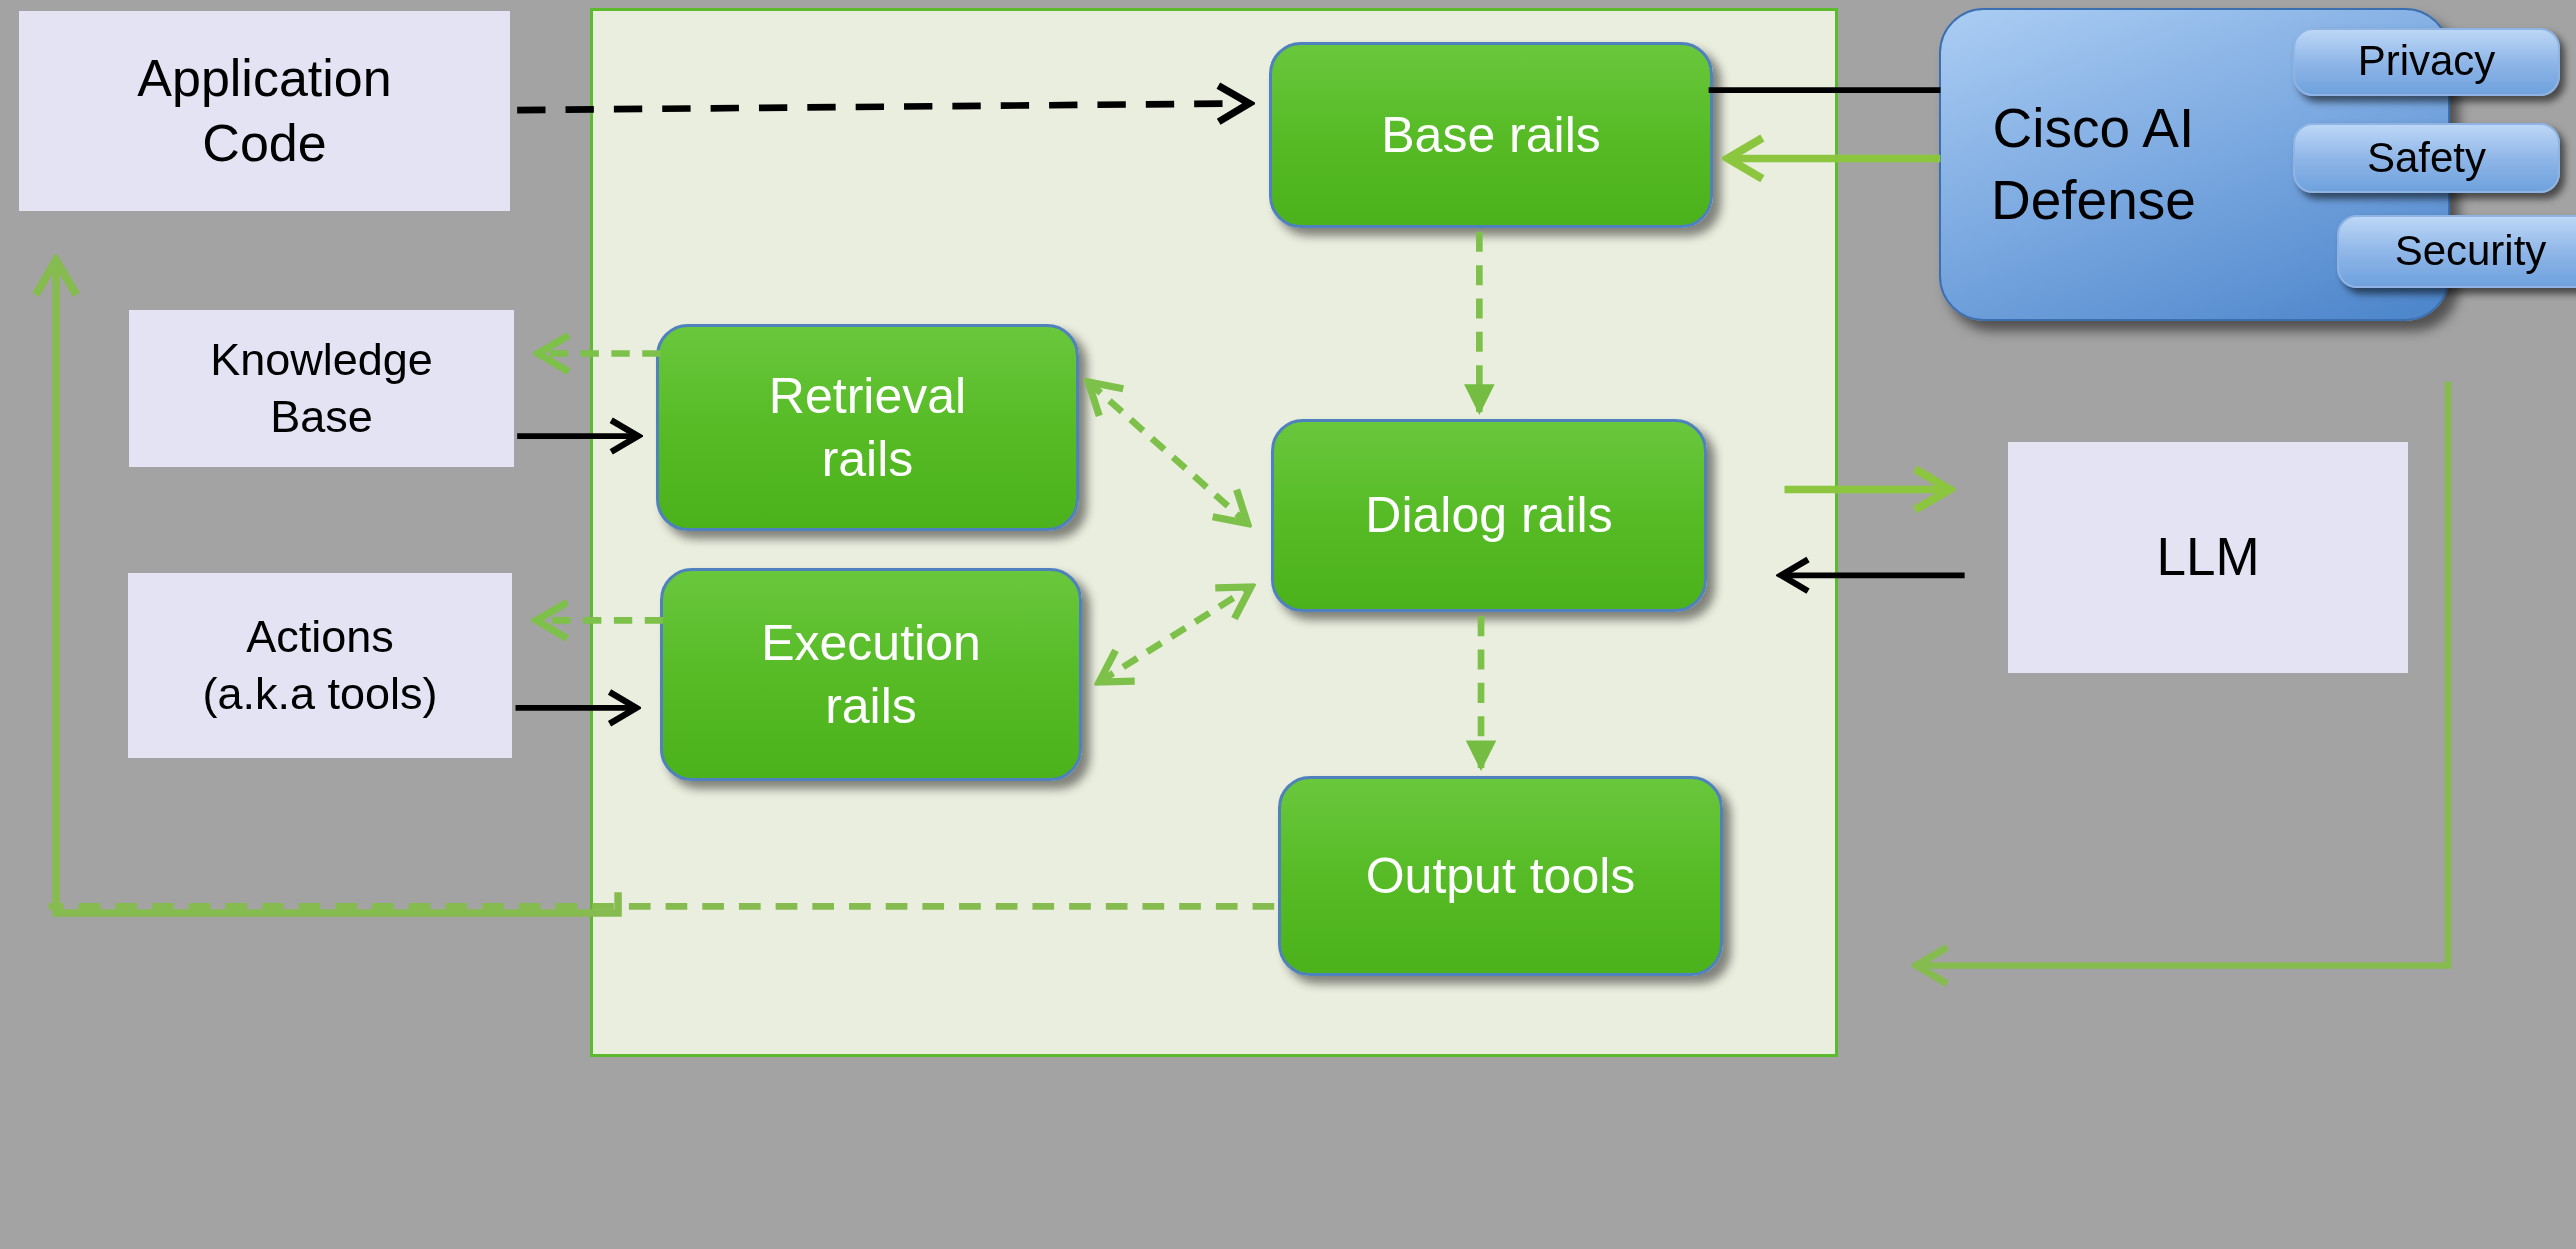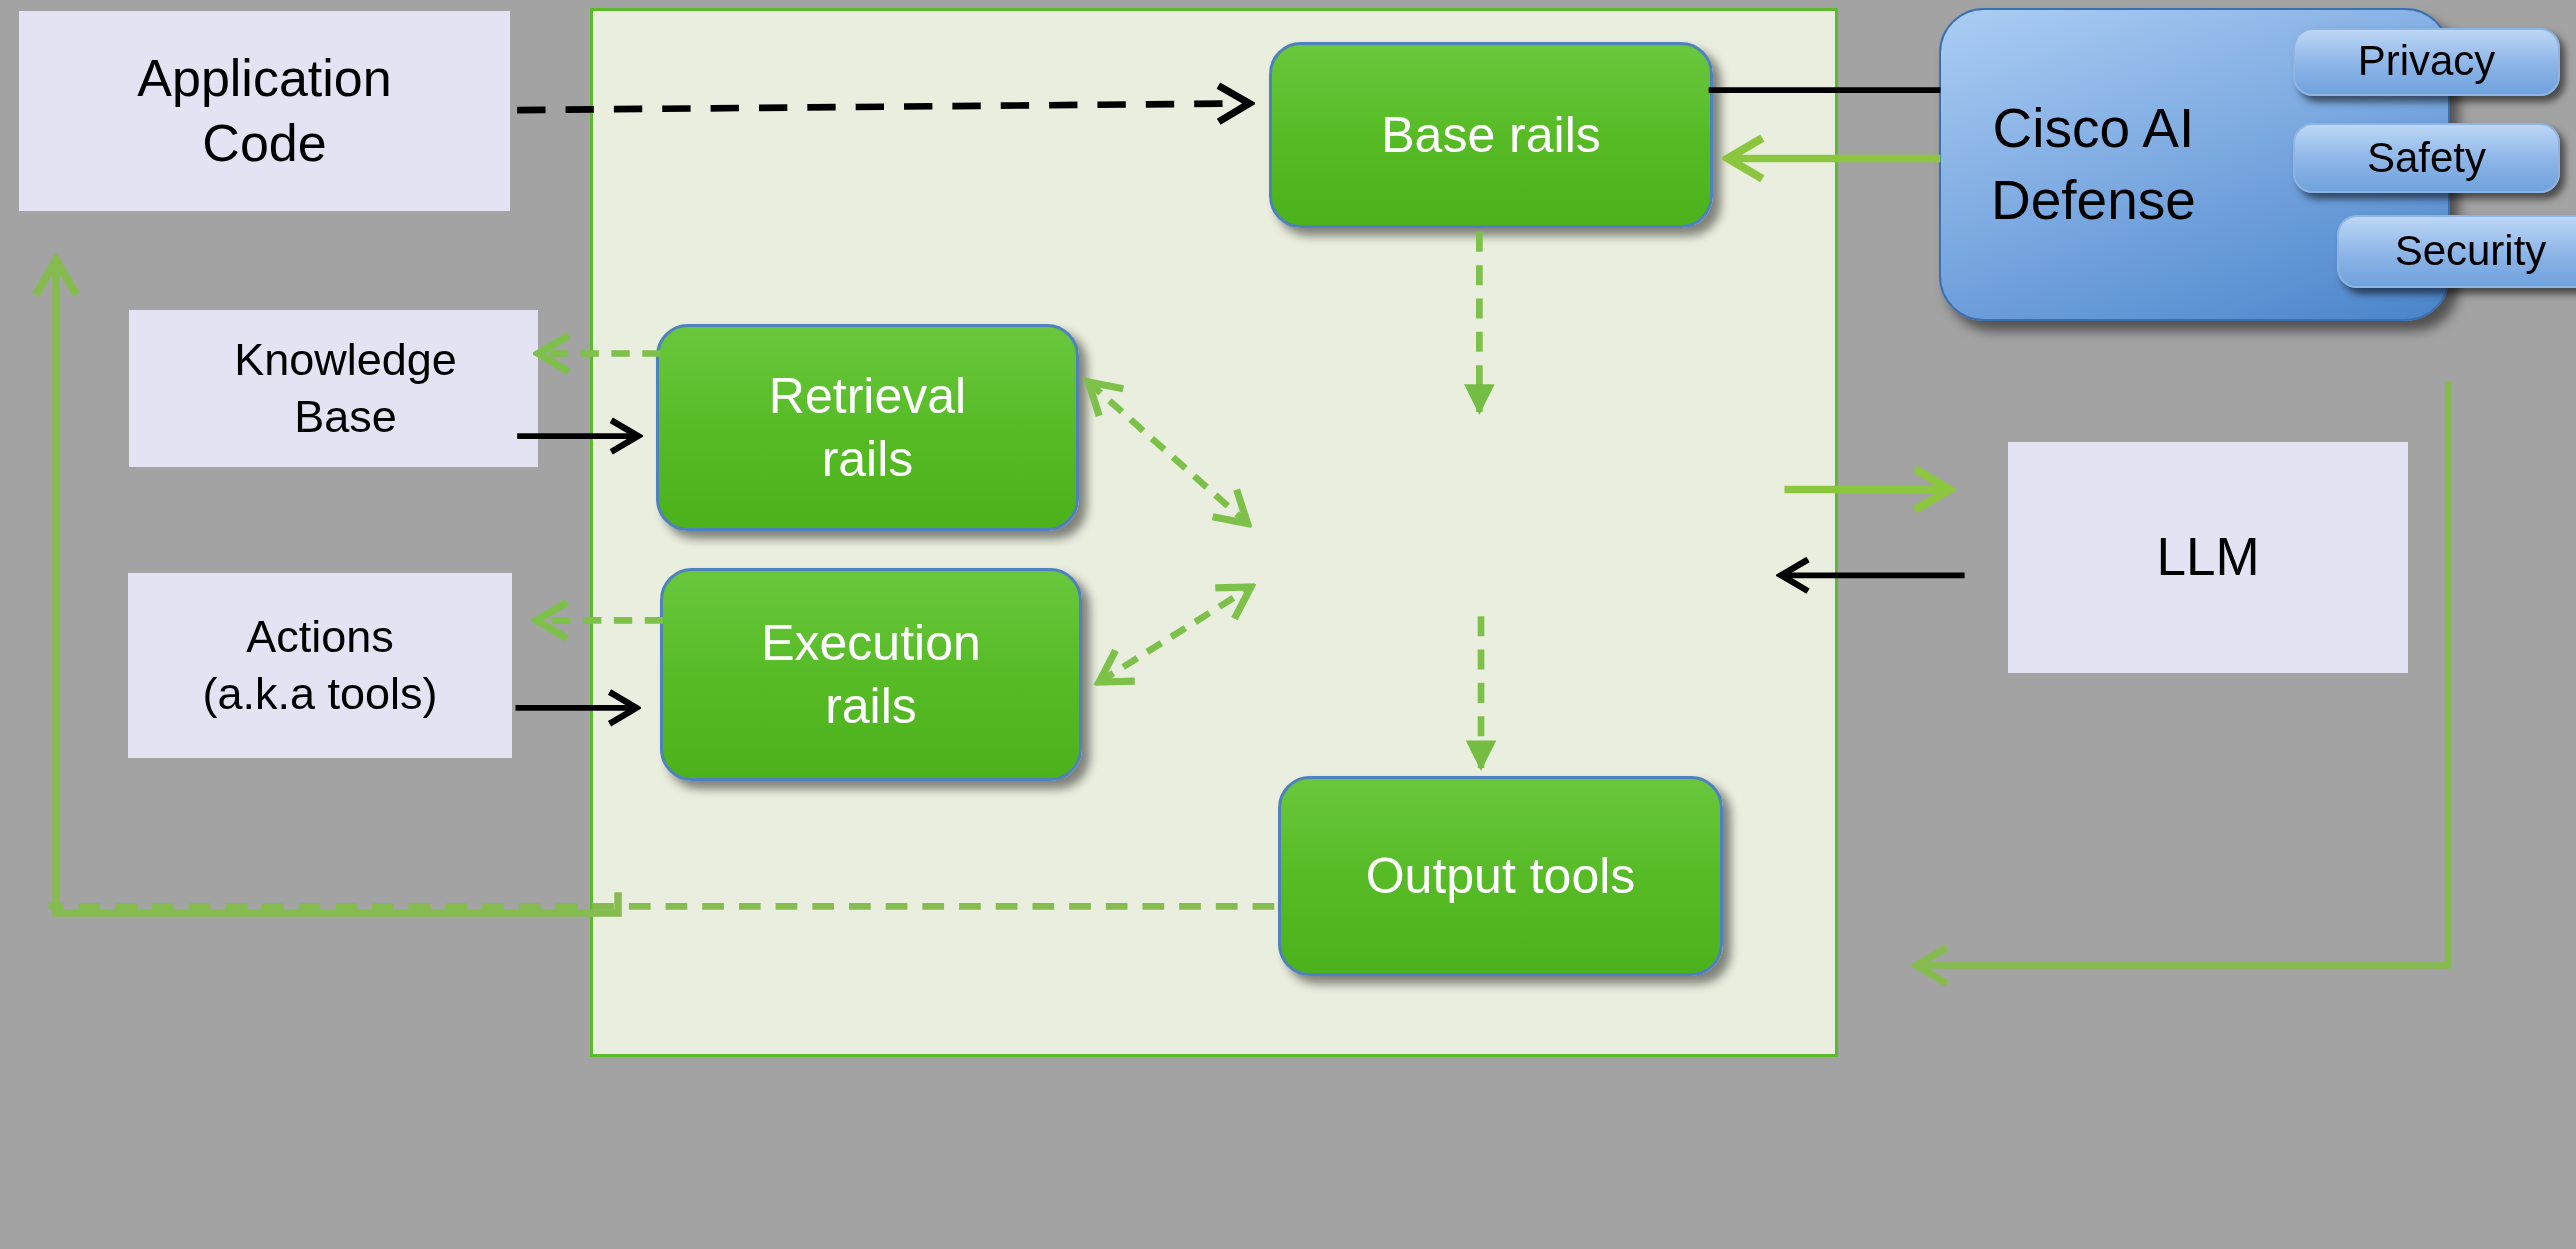--- a/index.html
+++ b/index.html
@@ -26,21 +26,21 @@
 
 <div class="canvas">
 
   <div class="area" style="left:590px;top:8.3px;width:1248px;height:1049px;"></div>
 
   <div class="node lav" style="left:19px;top:11px;width:491px;height:200px;font-size:52px;">
     <span>Application
 Code</span>
   </div>
 
-  <div class="node lav" style="left:129px;top:310px;width:385px;height:157px;font-size:45px;padding-left:24px;">
+  <div class="node lav" style="left:129px;top:310px;width:385px;height:157px;font-size:45px;">
     <span>Knowledge
 Base</span>
   </div>
 
   <div class="node lav" style="left:128px;top:573px;width:384px;height:185px;font-size:45px;">
     <span>Actions
 (a.k.a tools)</span>
   </div>
 
   <div class="node lav" style="left:1964px;top:442px;width:400px;height:231px;font-size:53px;margin-left:44px;">
@@ -49,20 +49,23 @@
 
   <div class="node rail" style="left:1269px;top:42px;width:438px;height:180px;font-size:50px;">
     <span>Base rails</span>
   </div>
 
   <div class="node rail" style="left:656px;top:289px;width:417px;height:201px;font-size:50px;margin-top:35px;">
     <span>Retrieval
 rails</span>
   </div>
 
+  <div class="node rail" style="left:1271px;top:419px;width:430px;height:187px;font-size:50px;">
+    <span>Dialog rails</span>
+  </div>
 
   <div class="node rail" style="left:660px;top:568px;width:416px;height:207px;font-size:50px;">
     <span>Execution
 rails</span>
   </div>
 
   <div class="node rail" style="left:1278px;top:776px;width:439px;height:194px;font-size:50px;">
     <span>Output tools</span>
   </div>
 

